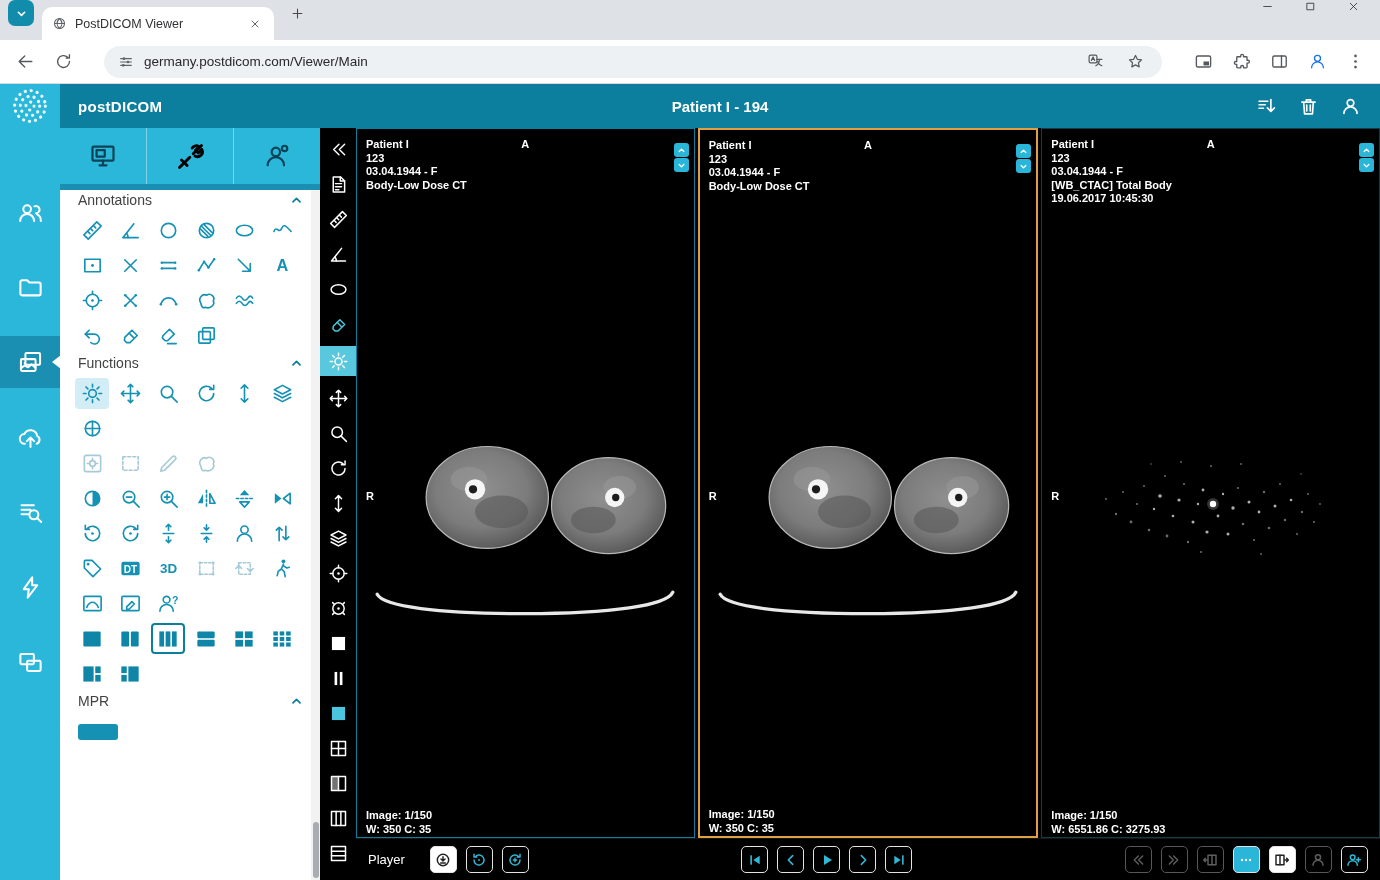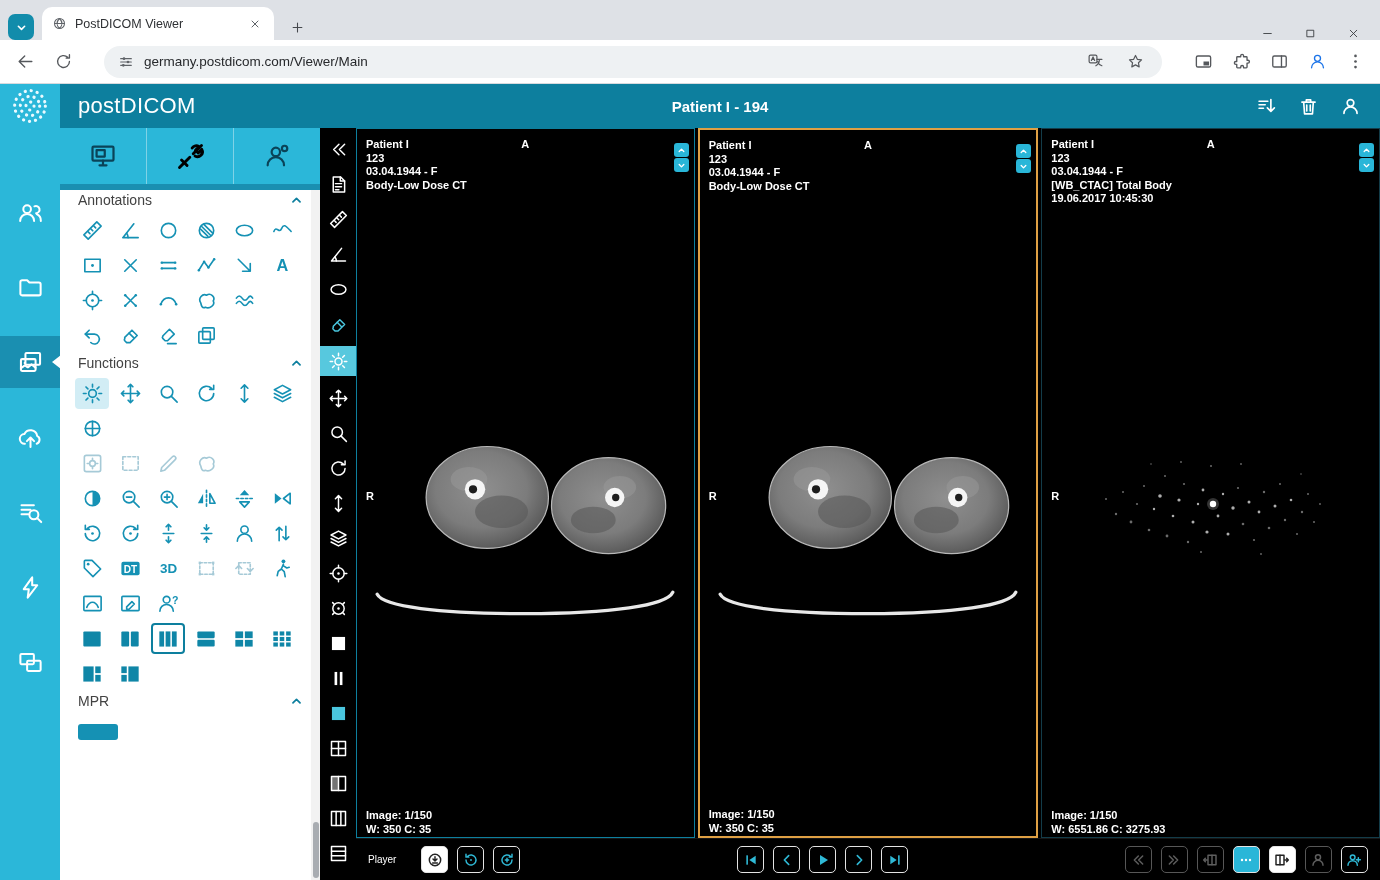--- a/index.html
+++ b/index.html
@@ -2,21 +2,21 @@
 <html><head>
 <meta charset="utf-8">
 <style>
   *{margin:0;padding:0;box-sizing:border-box}
   body{font-family:"Liberation Sans","DejaVu Sans",sans-serif;background:#2a2a2a}
   .screen{width:1380px;height:880px;position:relative;overflow:hidden;background:#fff}
   .ic{fill:none;stroke:currentColor;stroke-width:1.7;stroke-linecap:round;stroke-linejoin:round;width:20px;height:20px;display:block}
   .ib{display:flex;align-items:center;justify-content:center;cursor:pointer;flex:none}
 
   
-  .tabstrip{height:40px;background:#dee1e6;display:flex;align-items:flex-end;padding:0 8px}
+  .tabstrip{height:40px;background:#dee1e6;display:flex;align-items:flex-start;padding:0 8px}
   .tab-search{width:26px;height:26px;border-radius:7px;background:#128cab;color:#fff;margin-right:8px}
   .tab-search .ic{width:15px;height:15px;stroke-width:2.6}
   .tab{width:232px;height:33px;background:#fff;border-radius:10px 10px 0 0;display:flex;align-items:center;gap:8px;padding:0 10px;align-self:flex-end}
   .fav{color:#5f6368}.fav .ic{width:15px;height:15px}
   .tab-title{flex:1;font-size:12.5px;color:#2f3134;white-space:nowrap;overflow:hidden}
   .tab-close{color:#5f6368;width:18px;height:18px;border-radius:50%}
   .tab-close .ic{width:12px;height:12px;stroke-width:2}
   .newtab{width:26px;height:26px;color:#45484d;margin-left:10px}
   .newtab .ic{width:15px;height:15px}
   .winctl{margin-left:auto;display:flex;gap:30px;align-items:center;color:#33363a;padding-right:12px}
@@ -29,21 +29,21 @@
   .omnibox{flex:1;height:32px;background:#eef1f3;border-radius:16px;display:flex;align-items:center;gap:10px;padding:0 14px}
   .omnibox .lead{color:#5f6368}.omnibox .lead .ic{width:16px;height:16px}
   .url{flex:1;font-size:13.5px;color:#27292c}
   .omnibox .navgrp{gap:14px}.omnibox .navgrp .ib .ic{width:17px;height:17px}
 
   
   .app{position:relative;height:796px;background:#000}
   .logo-box{position:absolute;left:0;top:0;width:60px;height:44px;background:#2bb7d9;display:flex;align-items:center;justify-content:center;color:#eafaff;z-index:3}
   .logo-box .ic{width:40px;height:40px}
   .app-header{position:absolute;left:60px;right:0;top:0;height:44px;background:#0d7f9e;display:flex;align-items:center;padding:0 18px;z-index:2}
-  .logo-text{color:#fff;font-size:22px;font-weight:400;letter-spacing:.3px;z-index:2}
+  .logo-text{color:#fff;font-size:15px;font-weight:700;letter-spacing:.3px;z-index:2}
   .app-title{position:absolute;left:0;right:0;text-align:center;color:#fff;font-weight:700;font-size:15px;pointer-events:none}
   .hdr-actions{margin-left:auto;display:flex;gap:18px;color:#fff;z-index:2}
   .hdr-actions .ib{width:24px;height:24px}
   .hdr-actions .ib .ic{width:21px;height:21px;stroke-width:1.9}
 
   .rail{position:absolute;left:0;top:44px;width:60px;bottom:0;background:#2bb7d9;z-index:2}
   .rail-items{display:flex;flex-direction:column;margin-top:58px}
   .rail-items .ib{width:60px;height:52px;color:#fff;position:relative;margin-bottom:23px}
   .rail-items .ib .ic{width:27px;height:27px;stroke-width:1.8}
   .rail-items .ib.active{background:#1a8fb1}
@@ -94,21 +94,21 @@
   .vp-r{position:absolute;top:51%;left:9px;color:#fff;font-size:11px;font-weight:700;z-index:2}
   .vp-scroll{position:absolute;top:14px;right:5px;width:15px;display:flex;flex-direction:column;gap:1px;z-index:3}
   .vsb{height:14px;background:#29b6d8;border-radius:3px;color:#fff;display:flex;align-items:center;justify-content:center;cursor:pointer}
   .vsb .ic{width:11px;height:11px;stroke-width:3}
   .vp-image{position:absolute;z-index:1}
   .vp-image.ct{left:50%;top:56%;transform:translate(-50%,-50%);width:316px;height:255px}
   .vp-image.pet{left:50%;top:53%;transform:translate(-50%,-50%);width:300px;height:200px}
 
   
   .playerbar{position:absolute;left:356px;right:0;bottom:0;height:42px;background:#000;border-top:1px solid #161616;display:flex;align-items:center;gap:9px;padding:0 12px}
-  .player-label{color:#fff;font-size:10px;margin-right:16px}
+  .player-label{color:#fff;font-size:13px;margin-right:16px}
   .pgrp{display:flex;gap:9px;align-items:center}
   .pgrp .ib{width:27px;height:27px;border:1.5px solid #e3e3e3;border-radius:5px;color:#2fb9d6;background:#000}
   .pgrp .ib .ic{width:16px;height:16px;stroke-width:2.2}
   .pgrp .ib.white{background:#fff;color:#222}
   .pgrp .ib.disabled{color:#5e5e5e;border-color:#575757}
   .pgrp .ib.accent{background:#29b6d8;color:#fff}
   .pgrp.transport{margin:0 auto}
 </style>
 </head>
 <body>

